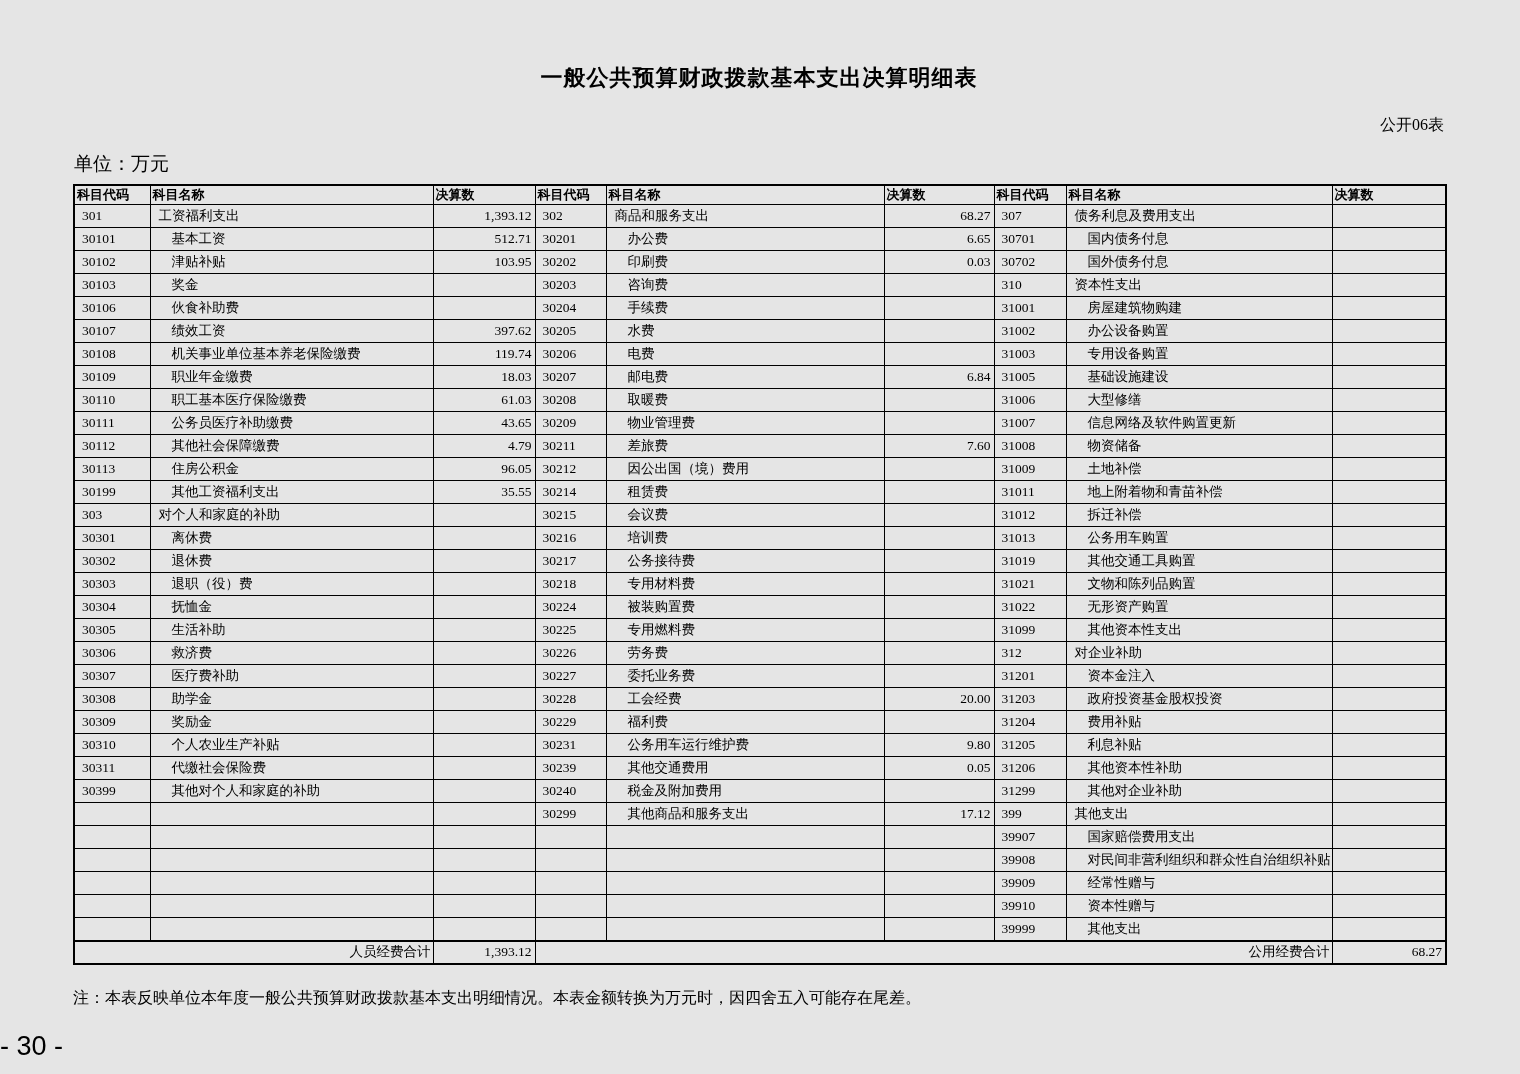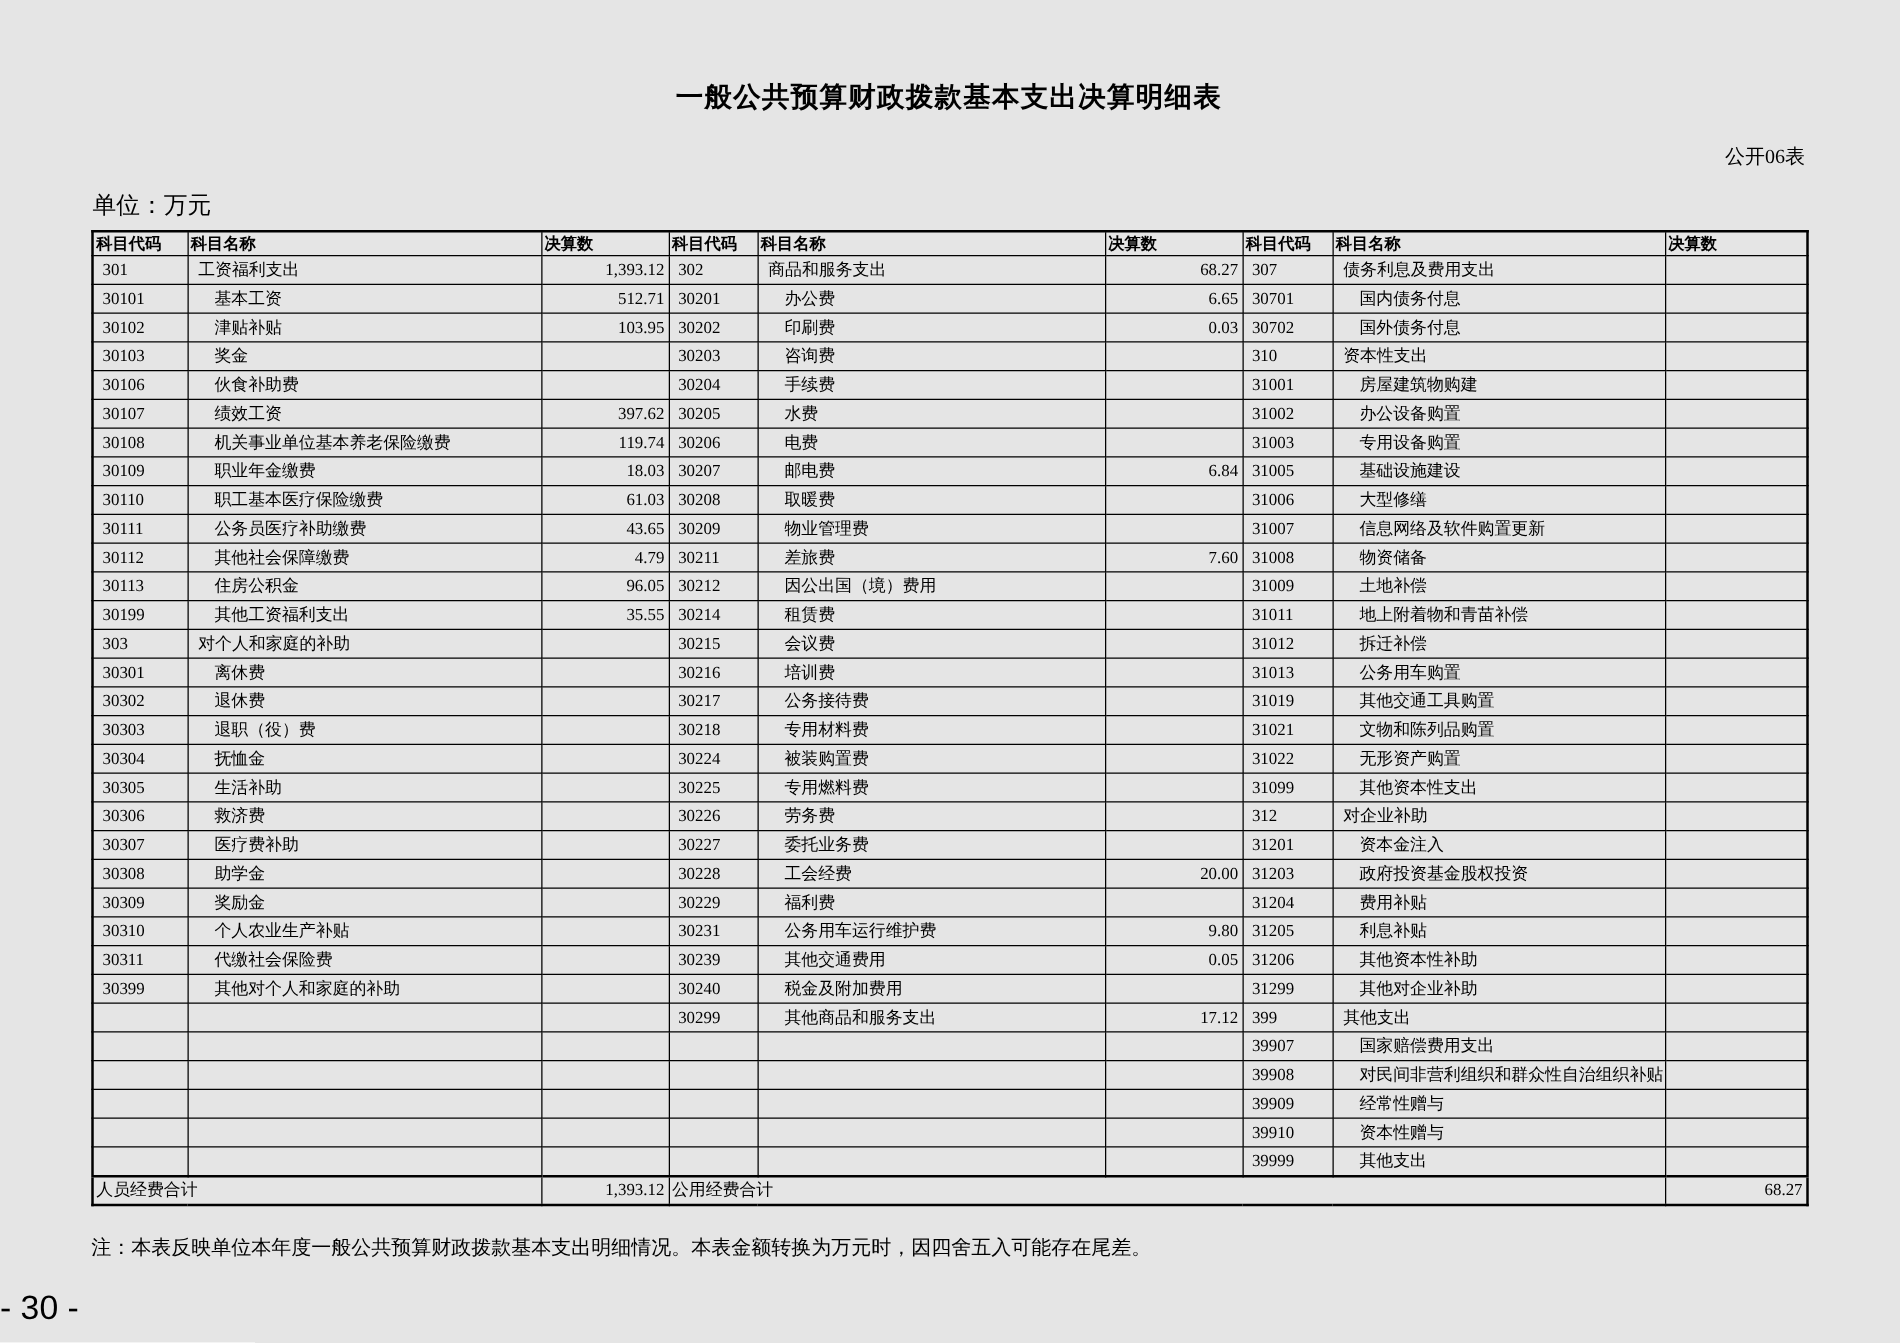--- a/index.html
+++ b/index.html
@@ -28,21 +28,21 @@
     border:1px solid #000;padding:0 2px;overflow:hidden;white-space:nowrap;
     line-height:1.05;
   }
   .budget thead th{height:18px;font-weight:bold;text-align:left;font-size:13px;}
   .budget tbody td{height:22px;}
   td.code{padding-left:7px;text-align:left;}
   td.name{padding-left:8px;text-align:left;}
   td.name.indent{padding-left:21px;}
   td.val{text-align:right;padding-right:3px;}
   tr.total td{border-top:2px solid #000;height:21px;}
-  td.total-label{text-align:left;}
+  td.total-label{text-align:right;}
   .note{position:absolute;top:988px;left:73px;width:1400px;font-size:16px;}
   .pageno{
     position:absolute;top:1031px;left:0;width:100%;
     font-size:27px;font-family:Liberation Sans, sans-serif;
   }
 </style>
 </head>
 <body>
 
 <div class="page">

